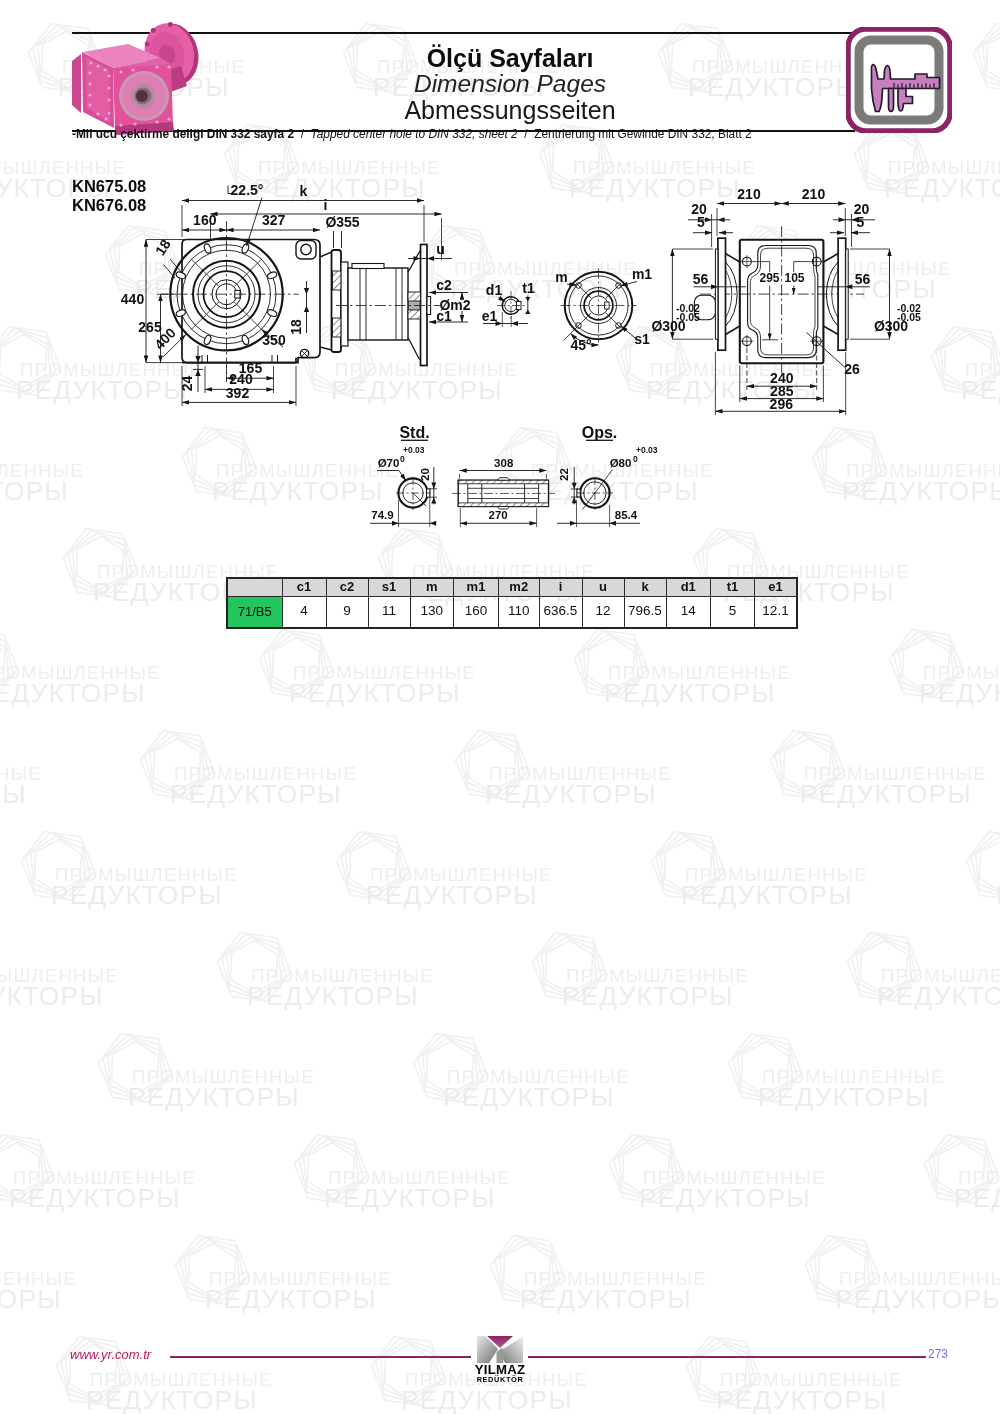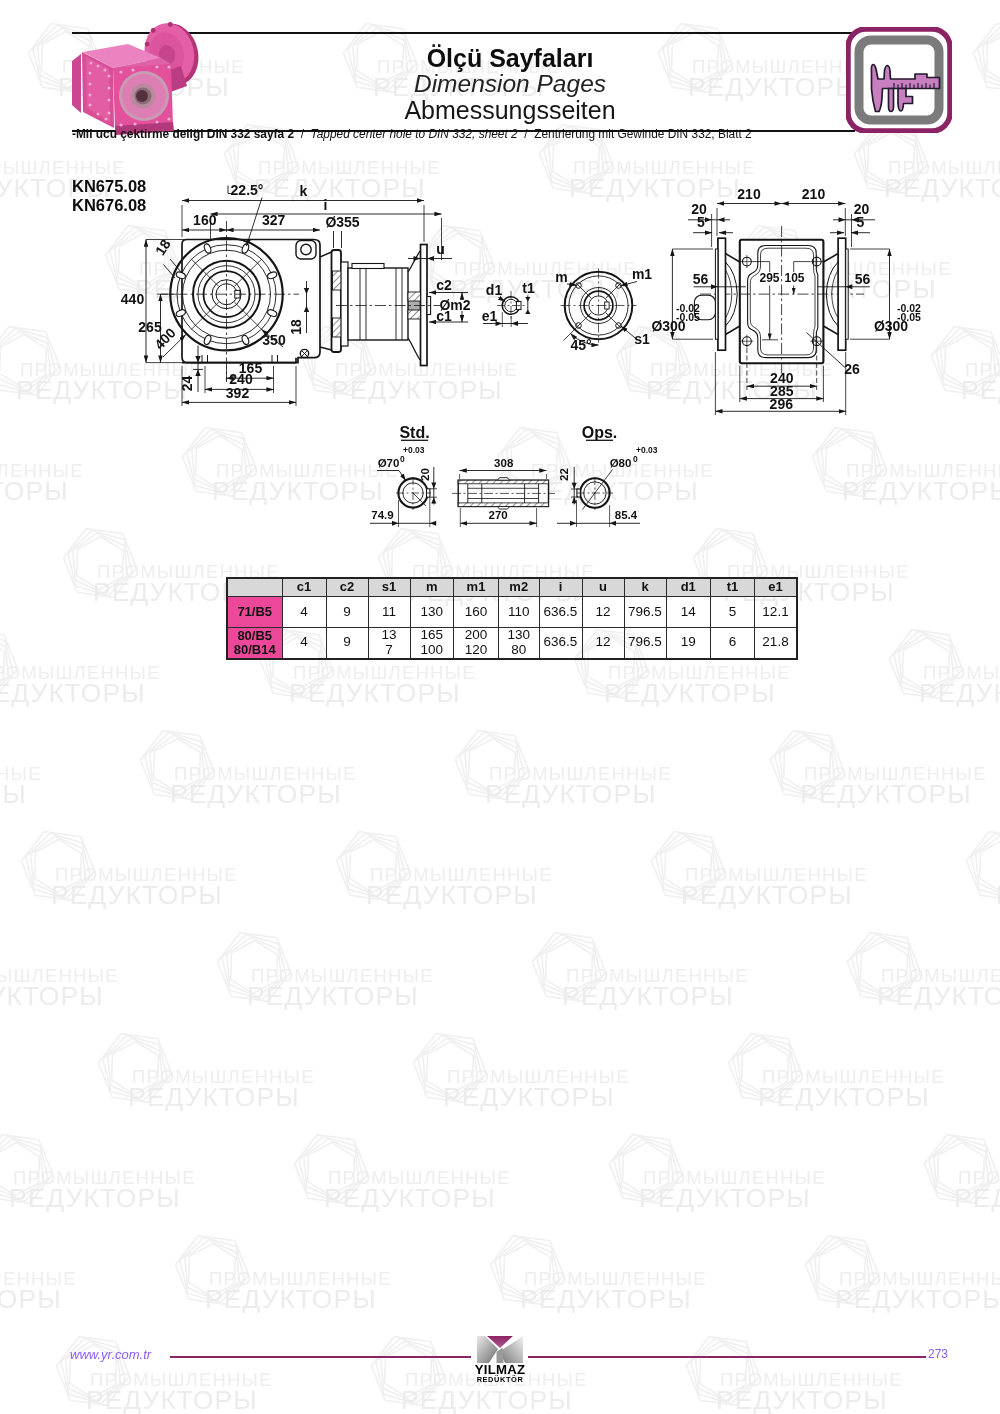--- a/index.html
+++ b/index.html
@@ -8,21 +8,21 @@
   .abs{position:absolute;}
   svg text{font-family:"Liberation Sans",sans-serif;}
   .dim{font-weight:bold;font-size:13.5px;fill:#111;}
   .dimbig{font-weight:bold;font-size:14px;fill:#111;}
   .tol{font-weight:bold;font-size:8.5px;fill:#111;}
   .dimstd{font-weight:bold;font-size:11.5px;fill:#111;}
   table.dims{border-collapse:collapse;table-layout:fixed;font-size:13.5px;color:#111;}
   table.dims td,table.dims th{border:1.4px solid #2b2b2b;text-align:center;vertical-align:middle;
       padding:0;line-height:1.1;}
   table.dims th{background:#d8d8d8;font-size:13px;}
-  table.dims td.lbl{background:#ec4899;font-weight:bold;font-size:13px;}
+  table.dims td.lbl{background:#22c55e;font-weight:normal;font-size:13px;}
 </style>
 </head>
 <body>
 
 <svg class="abs" style="left:0;top:0" width="1000" height="1414" viewBox="0 0 1000 1414">
 <g transform="translate(-169,-80)">
       <polygon points="74.6,42.1 51.9,71.3 15.2,66.2 1.4,31.9 24.1,2.7 60.8,7.8" fill="none" stroke="#f0f0f0" stroke-width="1.6"></polygon>
       <polygon points="70.2,46.2 46.1,69.5 13.9,60.3 5.8,27.8 29.9,4.5 62.1,13.7" fill="none" stroke="#f0f0f0" stroke-width="1.6"></polygon>
       <polygon points="65.4,49.2 41.1,66.8 13.7,54.6 10.6,24.8 34.9,7.2 62.3,19.4" fill="none" stroke="#f0f0f0" stroke-width="1.6"></polygon>
       <polygon points="60.5,51.0 37.1,63.5 14.6,49.4 15.5,23.0 38.9,10.5 61.4,24.6" fill="none" stroke="#f0f0f0" stroke-width="1.6"></polygon>
@@ -1078,39 +1078,24 @@
         <td>130</td>
         <td>160</td>
         <td>110</td>
         <td>636.5</td>
         <td>12</td>
         <td>796.5</td>
         <td>14</td>
         <td>5</td>
         <td>12.1</td>
       </tr>
-<tr style="height:31px;">
-        <td class="lbl">80/B5<br>80/B14</td>
-        <td>4</td>
-        <td>9</td>
-        <td>13<br>7</td>
-        <td>165<br>100</td>
-        <td>200<br>120</td>
-        <td>130<br>80</td>
-        <td>636.5</td>
-        <td>12</td>
-        <td>796.5</td>
-        <td>19</td>
-        <td>6</td>
-        <td>21.8</td>
-      </tr>
 </tbody>
   </table>
 
-<div class="abs" style="left:70px;top:1347px;font-size:13px;font-style:italic;color:#8b5cf6;">www.yr.com.tr</div>
+<div class="abs" style="left:70px;top:1347px;font-size:13px;font-style:italic;color:#be185d;">www.yr.com.tr</div>
 
 <div class="abs" style="left:170px;top:1356px;width:301px;height:2px;background:#8c2364;"></div>
 
 <div class="abs" style="left:528px;top:1356px;width:398px;height:2px;background:#8c2364;"></div>
 
 <div class="abs" style="left:928px;top:1347px;font-size:12px;color:#8b5cf6;">273</div>
 
 <svg class="abs" style="left:471px;top:1332px" width="58" height="52" viewBox="0 0 58 52">
   <defs>
     <linearGradient id="lg1" x1="0" y1="0" x2="1" y2="1">

